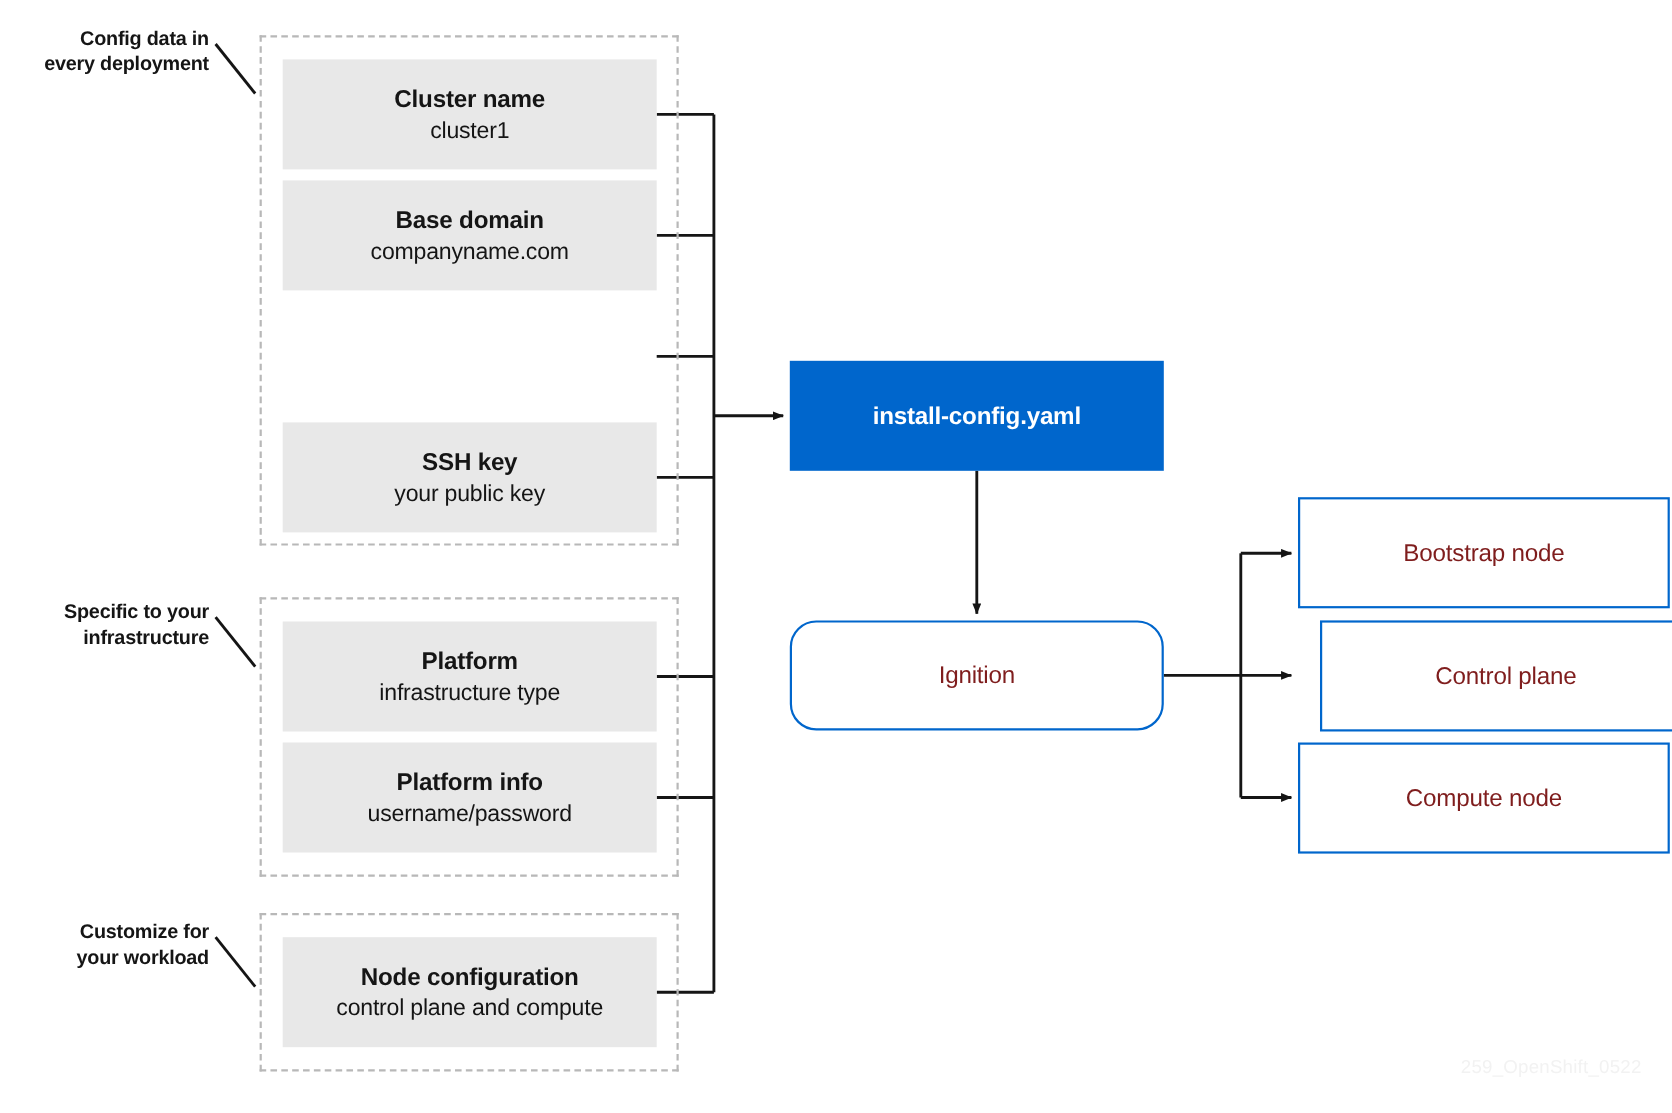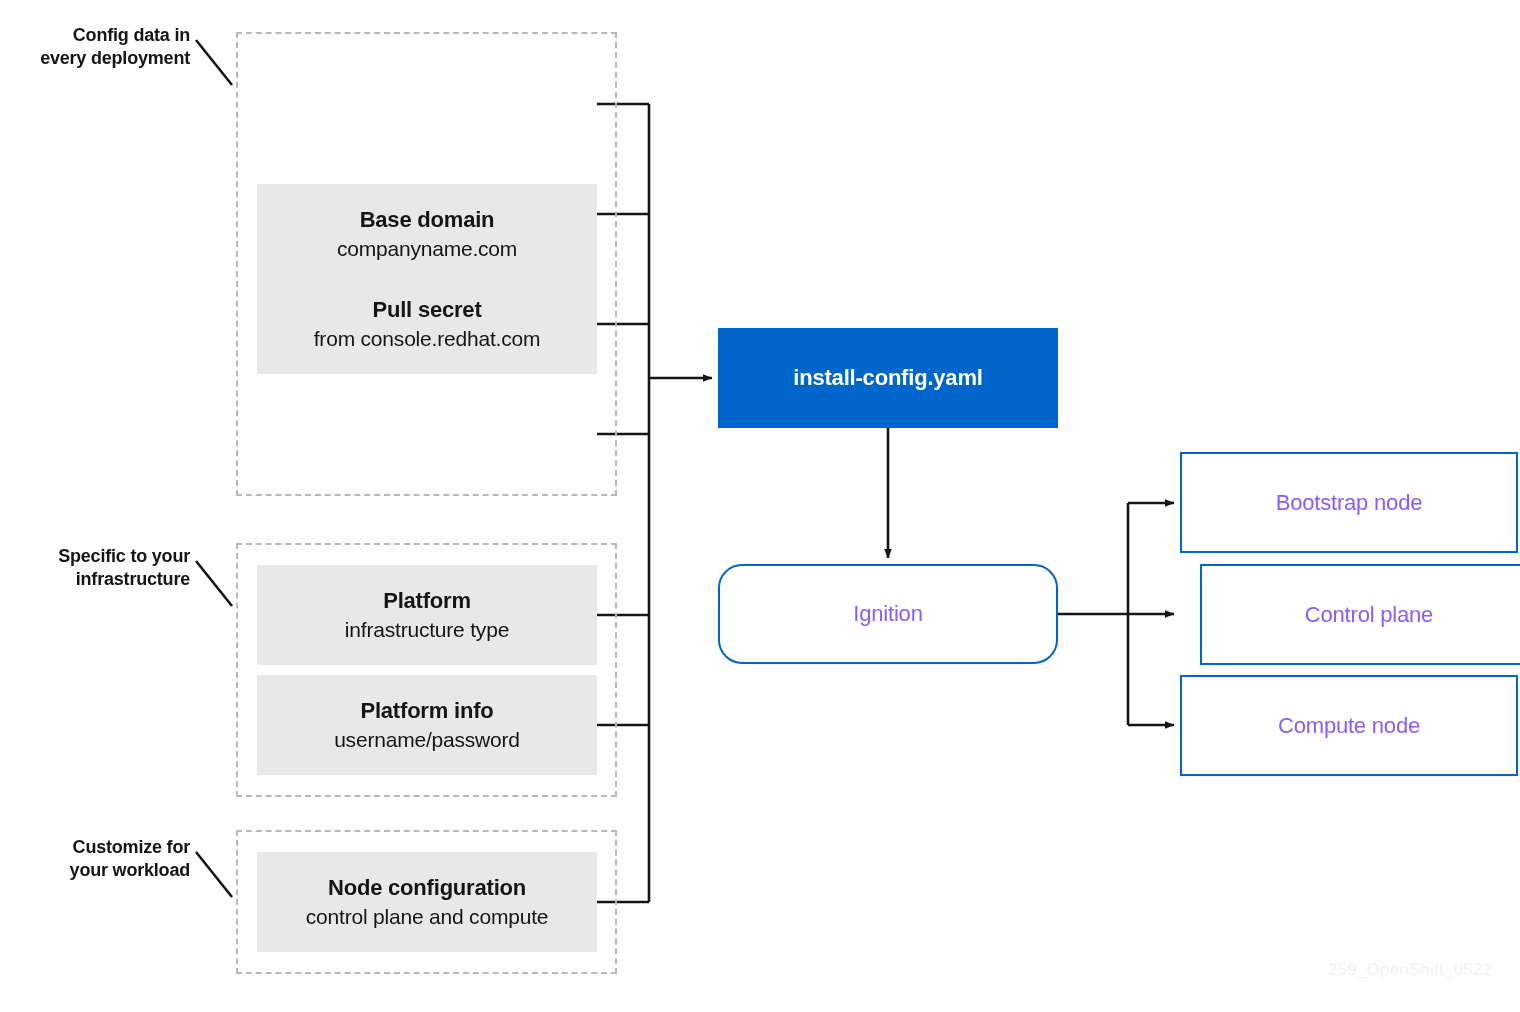--- a/index.html
+++ b/index.html
@@ -74,21 +74,21 @@
     letter-spacing: -0.2px;
   }
   .proc-filled {
     background: #0066cc;
     color: #ffffff;
     font-weight: bold;
   }
   .proc-outline {
     background: #ffffff;
     border: 2px solid #0066cc;
-    color: #8b5cf6;
+    color: #7f1d1d;
     font-weight: normal;
   }
 
   
   #wires {
     position: absolute;
     left: 0;
     top: 0;
     width: 1520px;
     height: 1012px;
@@ -155,31 +155,35 @@
     <div>infrastructure</div>
   </div>
 
   <div class="callout" style="left:0px; top:836px; width:190px;">
     <div>Customize for</div>
     <div>your workload</div>
   </div>
 
   <div class="group-box" style="left:236px; top:32px; width:381px; height:464px;"></div>
 
-
-  <div class="config-card" style="left:257px; top:164px; width:340px; height:100px;margin-top:20px;">
+  <div class="config-card" style="left:257px; top:54px; width:340px; height:100px;">
+    <div class="card-title">Cluster name</div>
+    <div class="card-sub">cluster1</div>
+  </div>
+
+  <div class="config-card" style="left:257px; top:164px; width:340px; height:100px;">
     <div class="card-title">Base domain</div>
     <div class="card-sub">companyname.com</div>
   </div>
 
-  <div class="config-card" style="left:257px; top:274px; width:340px; height:100px;">
-    <div class="card-title">Pull secret</div>
-    <div class="card-sub">from console.redhat.com</div>
-  </div>
-
+
+  <div class="config-card" style="left:257px; top:384px; width:340px; height:100px;">
+    <div class="card-title">SSH key</div>
+    <div class="card-sub">your public key</div>
+  </div>
 
   <div class="group-box" style="left:236px; top:543px; width:381px; height:254px;"></div>
 
   <div class="config-card" style="left:257px; top:565px; width:340px; height:100px;">
     <div class="card-title">Platform</div>
     <div class="card-sub">infrastructure type</div>
   </div>
 
   <div class="config-card" style="left:257px; top:675px; width:340px; height:100px;">
     <div class="card-title">Platform info</div>

